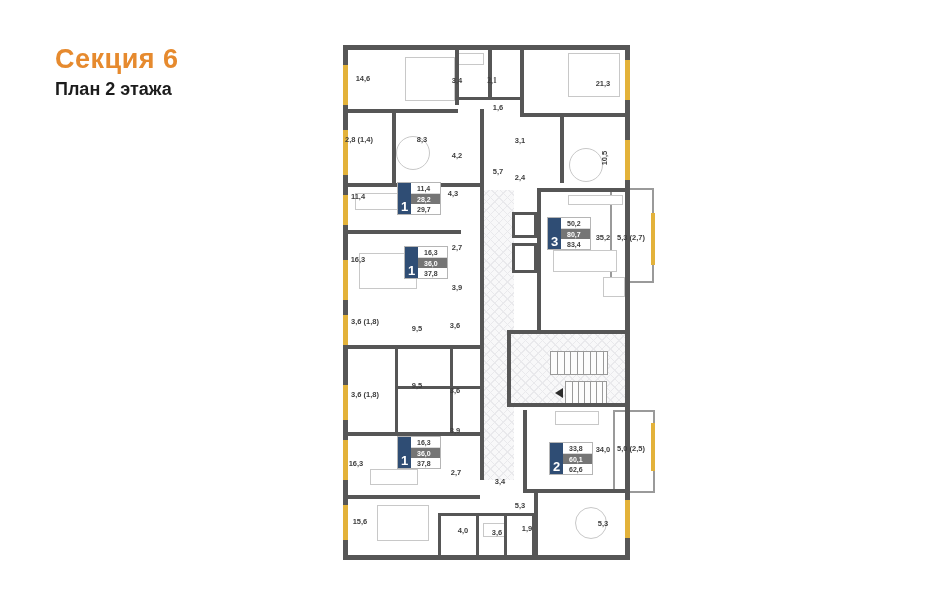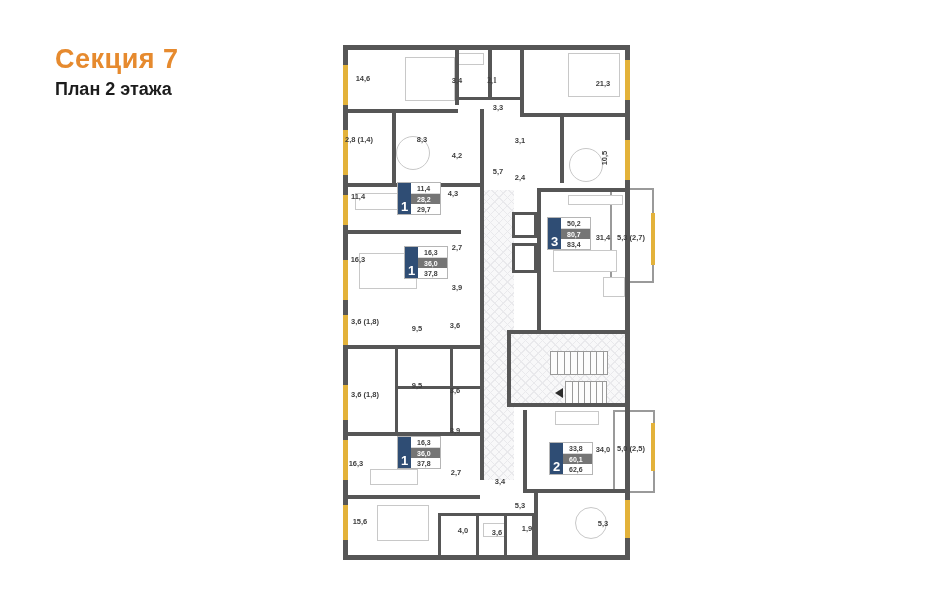--- a/index.html
+++ b/index.html
@@ -38,21 +38,21 @@
      align-items:center;padding-left:6px;border-bottom:1px solid #d9d9d9;box-sizing:border-box;}
   .badge-row:last-child{border-bottom:none;}
   .badge-row.mid{background:var(--badge-gray,#757575);color:#fff;border-bottom:none;}
 </style>
 </head>
 <body>
 
 <div id="page">
 
   <div id="title-block">
-    <div class="title-orange">Секция 7</div>
+    <div class="title-orange">Секция 6</div>
     <div class="title-black">План 2 этажа</div>
   </div>
 
   <div id="plan">
       <div class="hatch" style="left: 141px; top: 145px; width: 30px; height: 290px;"></div>
       <div class="hatch" style="left: 168px; top: 289px; width: 114px; height: 69px;"></div>
       <div class="balcony" style="left: 267px; top: 143px; width: 44px; height: 95px;"></div>
       <div class="balcony" style="left: 270px; top: 365px; width: 42px; height: 83px;"></div>
       <div class="furn" style="left: 62px; top: 12px; width: 50px; height: 44px;"></div>
       <div class="furn" style="left: 225px; top: 8px; width: 52px; height: 44px;"></div>
@@ -134,31 +134,31 @@
       <div class="win" style="left: 0px; top: 460px; width: 5px; height: 35px;"></div>
       <div class="win" style="left: 282px; top: 15px; width: 5px; height: 40px;"></div>
       <div class="win" style="left: 282px; top: 95px; width: 5px; height: 40px;"></div>
       <div class="win" style="left: 282px; top: 455px; width: 5px; height: 38px;"></div>
       <div class="win" style="left: 308px; top: 168px; width: 4px; height: 52px;"></div>
       <div class="win" style="left: 308px; top: 378px; width: 4px; height: 48px;"></div>
       <div class="rlabel" style="left: 20px; top: 33px;">14,6</div>
       <div class="rlabel" style="left: 114px; top: 35px;">3,4</div>
       <div class="rlabel" style="left: 149px; top: 35px; font-family: Liberation Serif, serif;">2,1</div>
       <div class="rlabel" style="left: 260px; top: 38px;">21,3</div>
-      <div class="rlabel" style="left: 155px; top: 62px;">3,3</div>
+      <div class="rlabel" style="left: 155px; top: 62px;">1,6</div>
       <div class="rlabel" style="left: 16px; top: 94px;">2,8 (1,4)</div>
       <div class="rlabel" style="left: 79px; top: 94px;">8,3</div>
       <div class="rlabel" style="left: 177px; top: 95px;">3,1</div>
       <div class="rlabel" style="left: 114px; top: 110px;">4,2</div>
       <div class="rlabel vert" style="left: 261px; top: 113px;">10,5</div>
       <div class="rlabel" style="left: 155px; top: 126px;">5,7</div>
       <div class="rlabel" style="left: 177px; top: 132px;">2,4</div>
       <div class="rlabel" style="left: 15px; top: 151px;">11,4</div>
       <div class="rlabel" style="left: 110px; top: 148px;">4,3</div>
-      <div class="rlabel" style="left: 260px; top: 192px;">31,4</div>
+      <div class="rlabel" style="left: 260px; top: 192px;">35,2</div>
       <div class="rlabel" style="left: 288px; top: 192px;">5,3 (2,7)</div>
       <div class="rlabel" style="left: 114px; top: 202px;">2,7</div>
       <div class="rlabel" style="left: 15px; top: 214px;">16,3</div>
       <div class="rlabel" style="left: 114px; top: 242px;">3,9</div>
       <div class="rlabel" style="left: 22px; top: 276px;">3,6 (1,8)</div>
       <div class="rlabel" style="left: 74px; top: 283px;">9,5</div>
       <div class="rlabel" style="left: 112px; top: 280px;">3,6</div>
       <div class="rlabel" style="left: 74px; top: 340px;">9,5</div>
       <div class="rlabel" style="left: 112px; top: 345px;">3,6</div>
       <div class="rlabel" style="left: 22px; top: 349px;">3,6 (1,8)</div>

